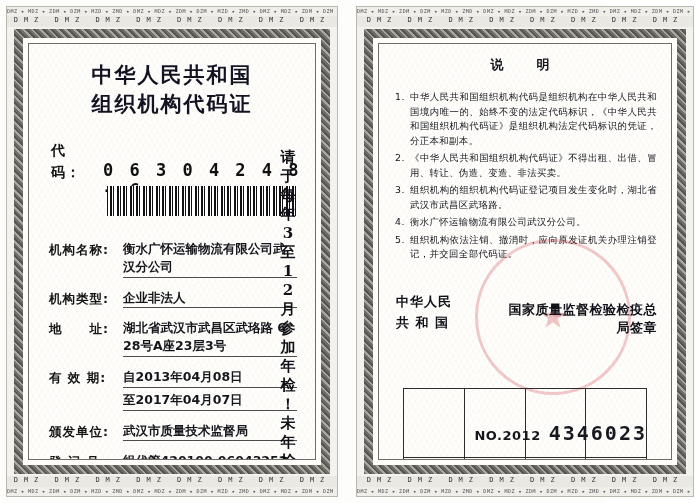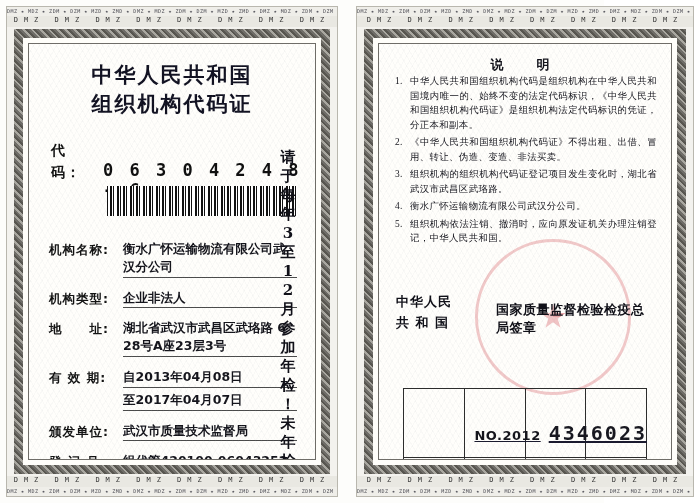--- a/index.html
+++ b/index.html
@@ -205,25 +205,24 @@
   
   .notice-title {
     text-align: center;
     margin-top: 12px;
     font-size: 13px;
     font-weight: bold;
     letter-spacing: 10px;
     color: #101018;
   }
   .notice-list {
-    margin: 0 14px 0 16px;
+    margin: 16px 14px 0 16px;
     padding: 0;
     list-style: none;
     counter-reset: n;
-    font-family: Liberation Serif, serif;
   }
   .notice-list li {
     position: relative;
     font-size: 9.4px;
     line-height: 14.5px;
     color: #14141c;
     margin-bottom: 3px;
     padding-left: 15px;
     text-align: justify;
     letter-spacing: 0.4px;
@@ -254,20 +253,21 @@
     color: #101018;
     letter-spacing: 1px;
   }
   .issuer-right {
     position: absolute;
     left: 100px; top: 14px;
     font-size: 13px;
     font-weight: bold;
     color: #101018;
     letter-spacing: 0.5px;
+    text-align: right;
   }
   
   .seal {
     position: absolute;
     left: 96px;
     top: 195px;
     width: 150px;
     height: 150px;
     border-radius: 50%;
     border: 3px solid rgba(200,40,50,.45);
@@ -325,21 +325,20 @@
     border-top: 1px solid #2c2c2c;
   }
 
   .serial-row {
     position: absolute;
     left: 24px; right: 24px;
     bottom: 14px;
     display: flex;
     align-items: baseline;
     justify-content: flex-end;
-    text-decoration: underline;
   }
   .serial-prefix {
     font-family: "DejaVu Sans", "Liberation Sans", sans-serif;
     font-size: 13px;
     font-weight: bold;
     color: #15151c;
     letter-spacing: 0.5px;
     margin-right: 8px;
   }
   .serial-num {
@@ -446,21 +445,21 @@
     <div class="frame-outer">
       <div class="frame-inner">
 
         <div class="notice-title">说　明</div>
 
         <ul class="notice-list">
           <li>中华人民共和国组织机构代码是组织机构在中华人民共和国境内唯一的、始终不变的法定代码标识，《中华人民共和国组织机构代码证》是组织机构法定代码标识的凭证，分正本和副本。</li>
           <li>《中华人民共和国组织机构代码证》不得出租、出借、冒用、转让、伪造、变造、非法买卖。</li>
           <li>组织机构的组织机构代码证登记项目发生变化时，湖北省武汉市武昌区武珞路。</li>
           <li>衡水广怀运输物流有限公司武汉分公司。</li>
-          <li>组织机构依法注销、撤消时，应向原发证机关办理注销登记，中华人民共和国。</li>
+          <li>组织机构依法注销、撤消时，应向原发证机关办理注销登记，并交回全部代码证。</li>
         </ul>
 
         <div class="seal"></div>
 
         <div class="issuer-block">
           <div class="issuer-left">
             <div>中华人民</div>
             <div>共 和 国</div>
           </div>
           <div class="issuer-right">国家质量监督检验检疫总局签章</div>

